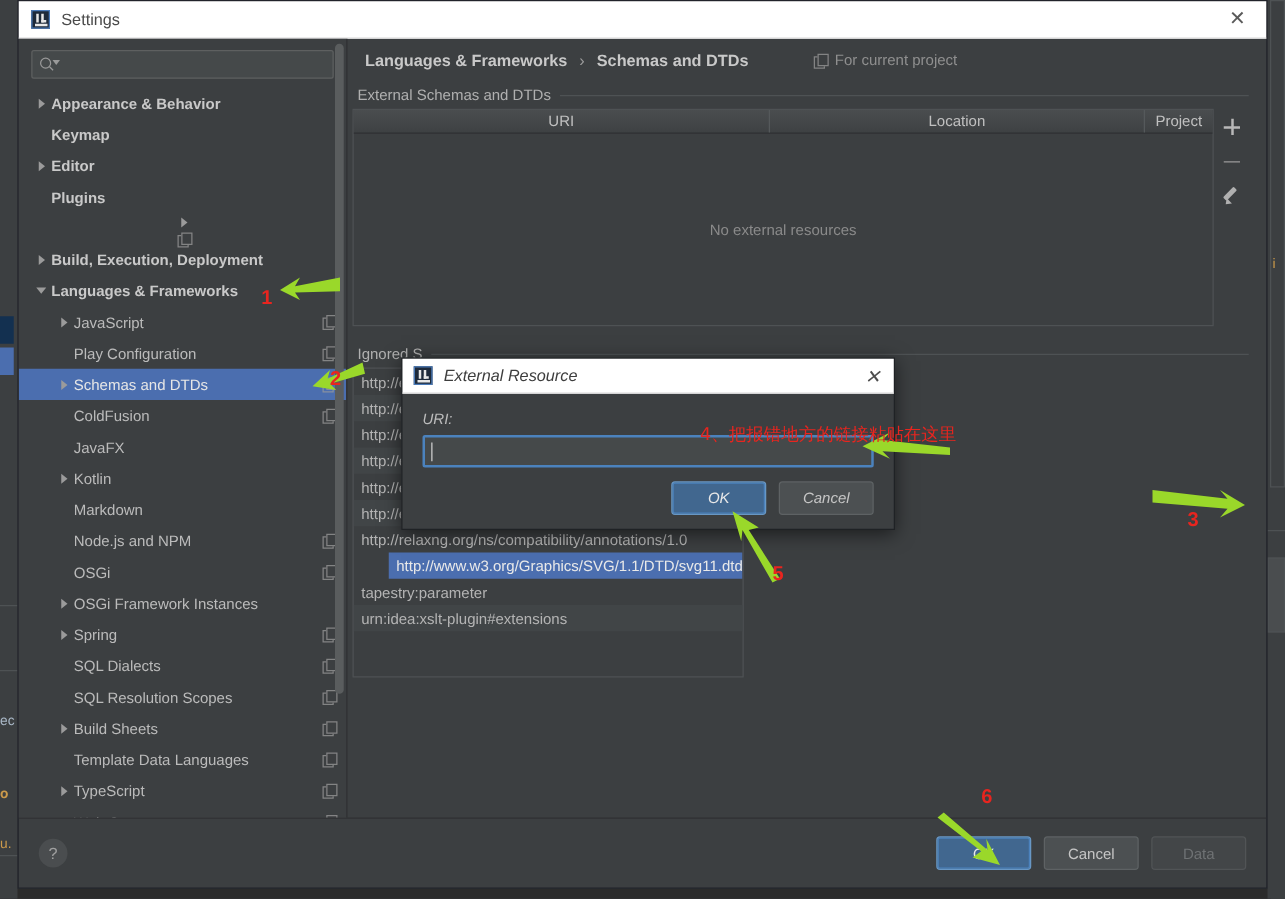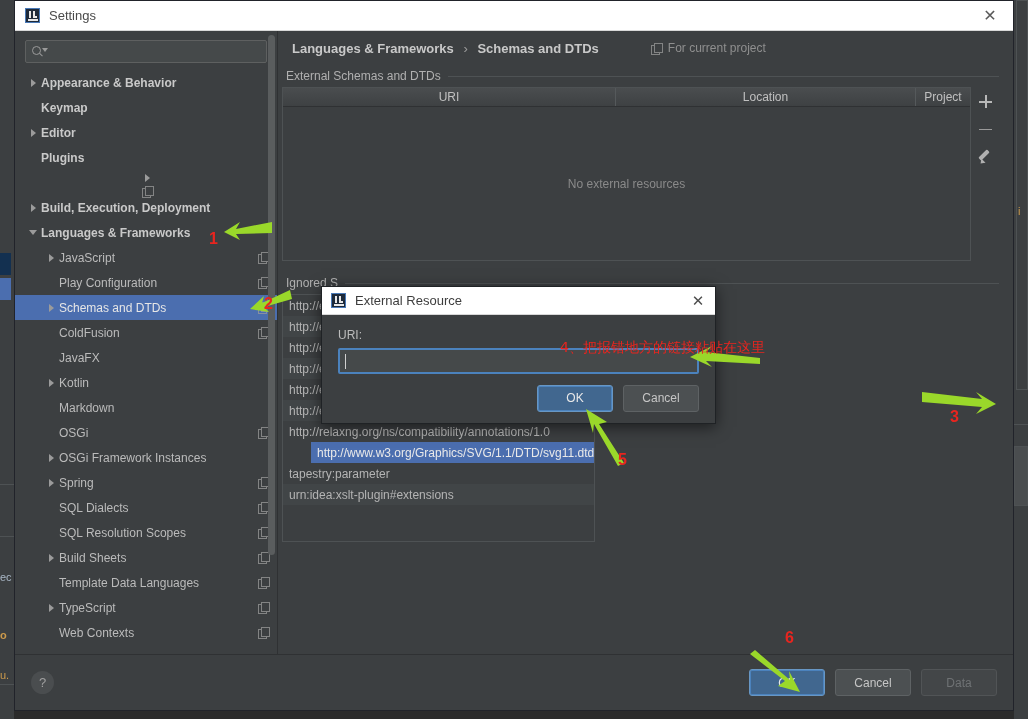--- a/index.html
+++ b/index.html
@@ -229,21 +229,21 @@
     background:#41678f; border:1px solid #6897c4; color:#e8e8e8;
     box-shadow:0 0 0 1px #4b82bd inset;
   }
   .btn.disabled { color:#6f7274; background:#434648; border-color:#515456; }
 
   
   #modal {
     position:absolute; left:306px; top:285px; width:395px; height:138px;
     background:#3c3f41; border:1px solid #1f2225;
     box-shadow:0 3px 14px rgba(0,0,0,.55);
-    display:flex; flex-direction:column; z-index:30;
+    display:flex; flex-direction:column; z-index:30;font-style:italic;
   }
   #modal-title {
     height:28px; flex:0 0 28px; background:#ffffff;
     display:flex; align-items:center; padding-left:9px;
     border-bottom:1px solid #d8d8d8;
   }
   #modal-title-text { font-size:13px; color:#3d3d3d; }
   #modal-close {
     margin-left:auto; width:34px; height:28px;
     display:flex; align-items:center; justify-content:center;
@@ -389,20 +389,25 @@
               <span class="ar-r"></span>
             </span>
             <span class="tree-label">Kotlin</span>
           </div>
           <div class="tree-item" style="padding-left: 28px;">
             <span class="tw"></span>
             <span class="tree-label">Markdown</span>
           </div>
           <div class="tree-item" style="padding-left: 28px;">
             <span class="tw"></span>
+            <span class="tree-label">Node.js and NPM</span>
+            <span class="copy-icon"></span>
+          </div>
+          <div class="tree-item" style="padding-left: 28px;">
+            <span class="tw"></span>
             <span class="tree-label">OSGi</span>
             <span class="copy-icon"></span>
           </div>
           <div class="tree-item" style="padding-left: 28px;">
             <span class="tw">
               <span class="ar-r"></span>
             </span>
             <span class="tree-label">OSGi Framework Instances</span>
           </div>
           <div class="tree-item" style="padding-left: 28px;">

